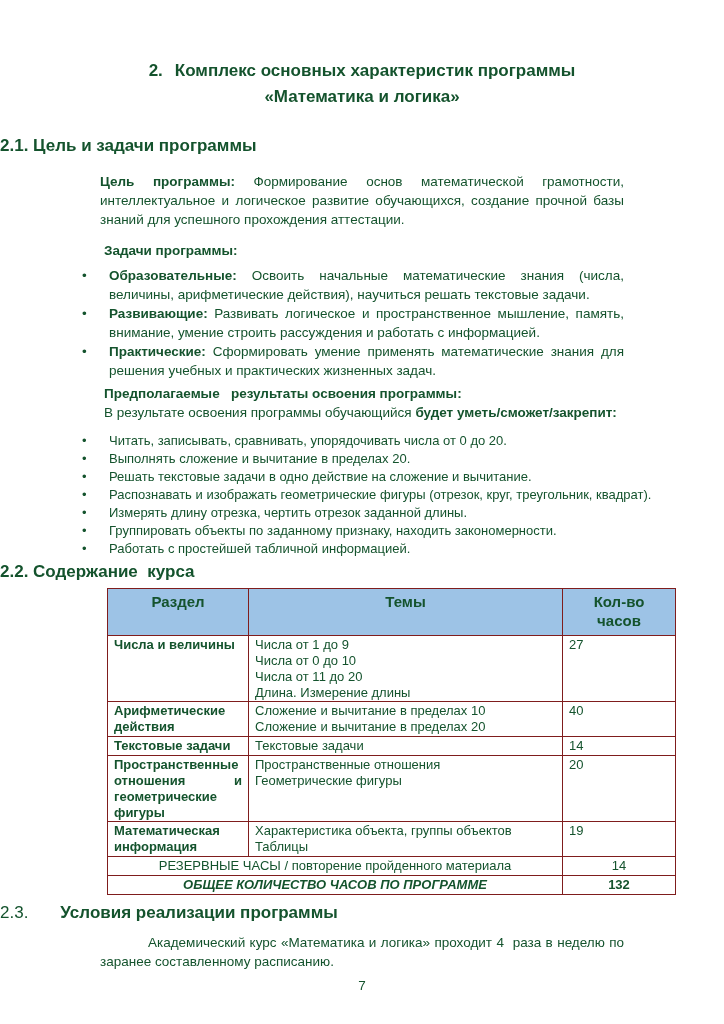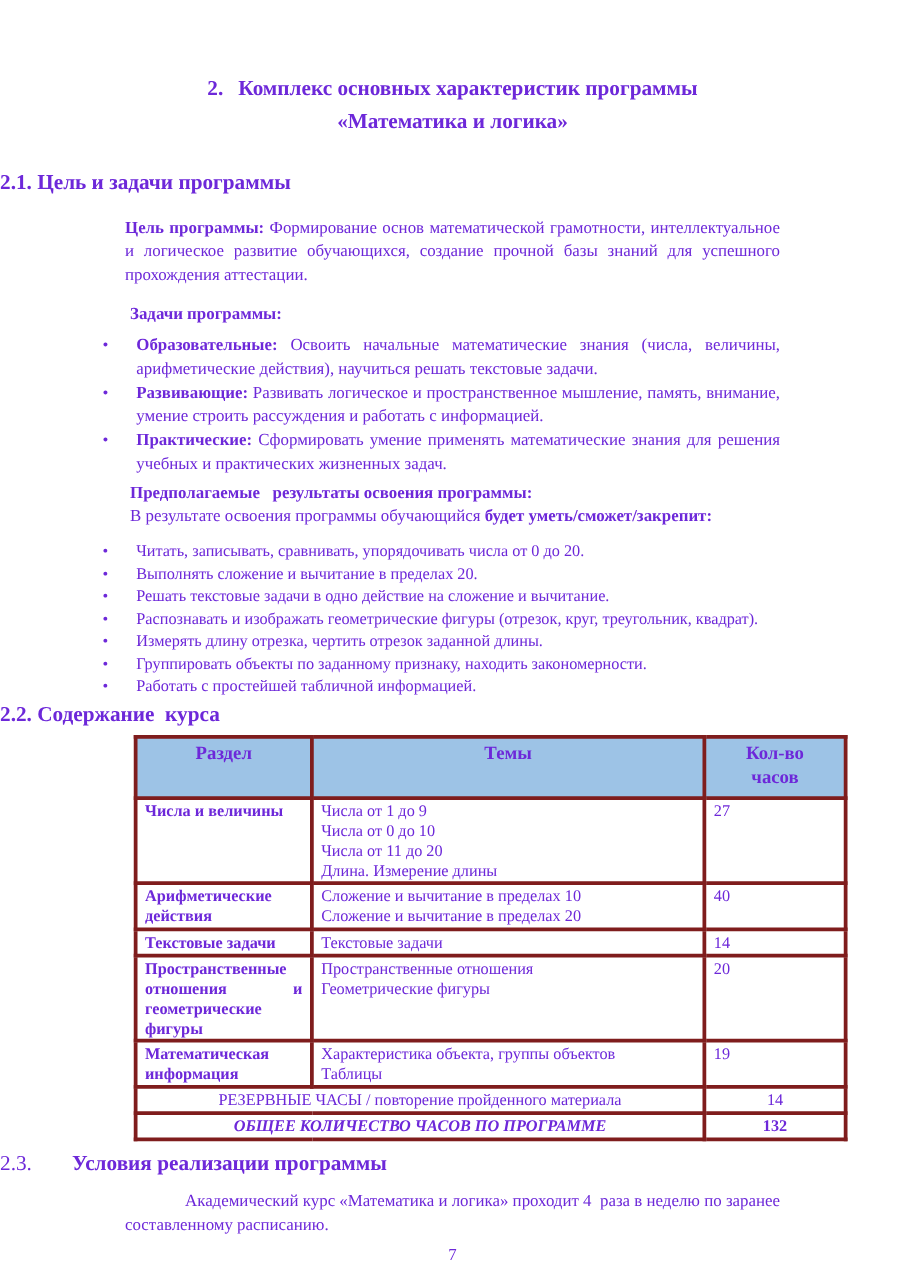--- a/index.html
+++ b/index.html
@@ -1,21 +1,21 @@
 <!DOCTYPE html>
 <html lang="ru"><head>
 <meta charset="utf-8">
 <style>
   html,body{margin:0;padding:0;background:#ffffff;}
   .page{
     position:relative;
     width:724px;height:1024px;
     background:#ffffff;
-    font-family:Liberation Serif, serif;
-    color:#6d28d9;
+    font-family:Liberation Sans, sans-serif;
+    color:#14532d;
     overflow:hidden;
     box-sizing:border-box;
     padding-top:58px;
   }
   .b{font-weight:bold;}
 
   .doc-title{font-size:17px;font-weight:bold;line-height:26px;text-align:center;}
   .doc-title .num{margin-right:12px;}
 
   .h2{font-size:17px;font-weight:bold;text-align:left;line-height:24px;}
@@ -51,21 +51,21 @@
     margin:4px 0 0 107px;
     border-collapse:collapse;
     table-layout:fixed;
     width:568px;
     font-size:13px;
   }
   table.course col.c1{width:141px;}
   table.course col.c2{width:314px;}
   table.course col.c3{width:113px;}
   table.course th, table.course td{
-    border:3px solid #7f1d1d;
+    border:1px solid #7f1d1d;
     vertical-align:top;
     padding:1px 6px;
     line-height:1.22;
     margin-left:14px;
   }
   table.course thead th{
     font-size:15px;font-weight:bold;text-align:center;
     line-height:19px;
     padding:3px 4px 5px 4px;
   }

